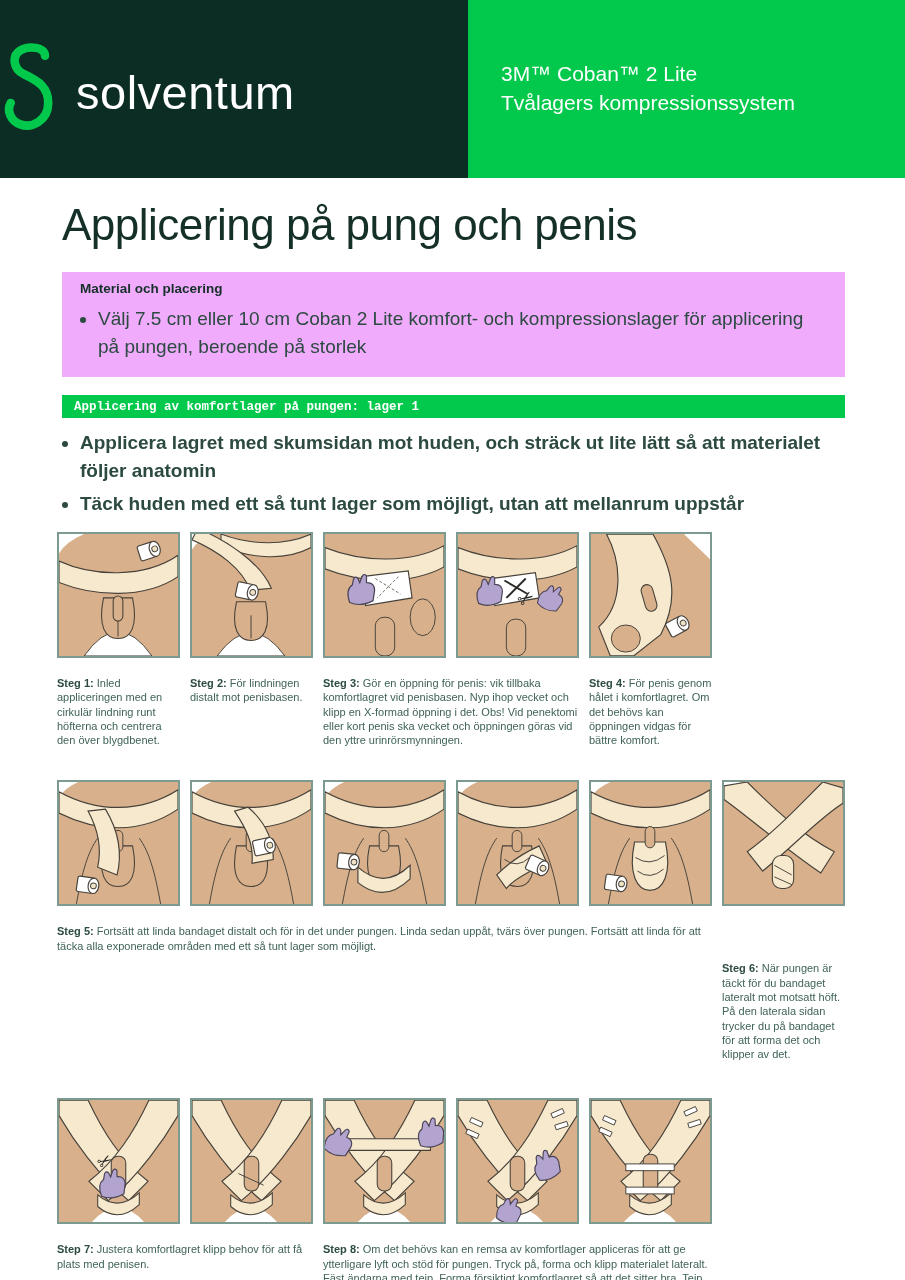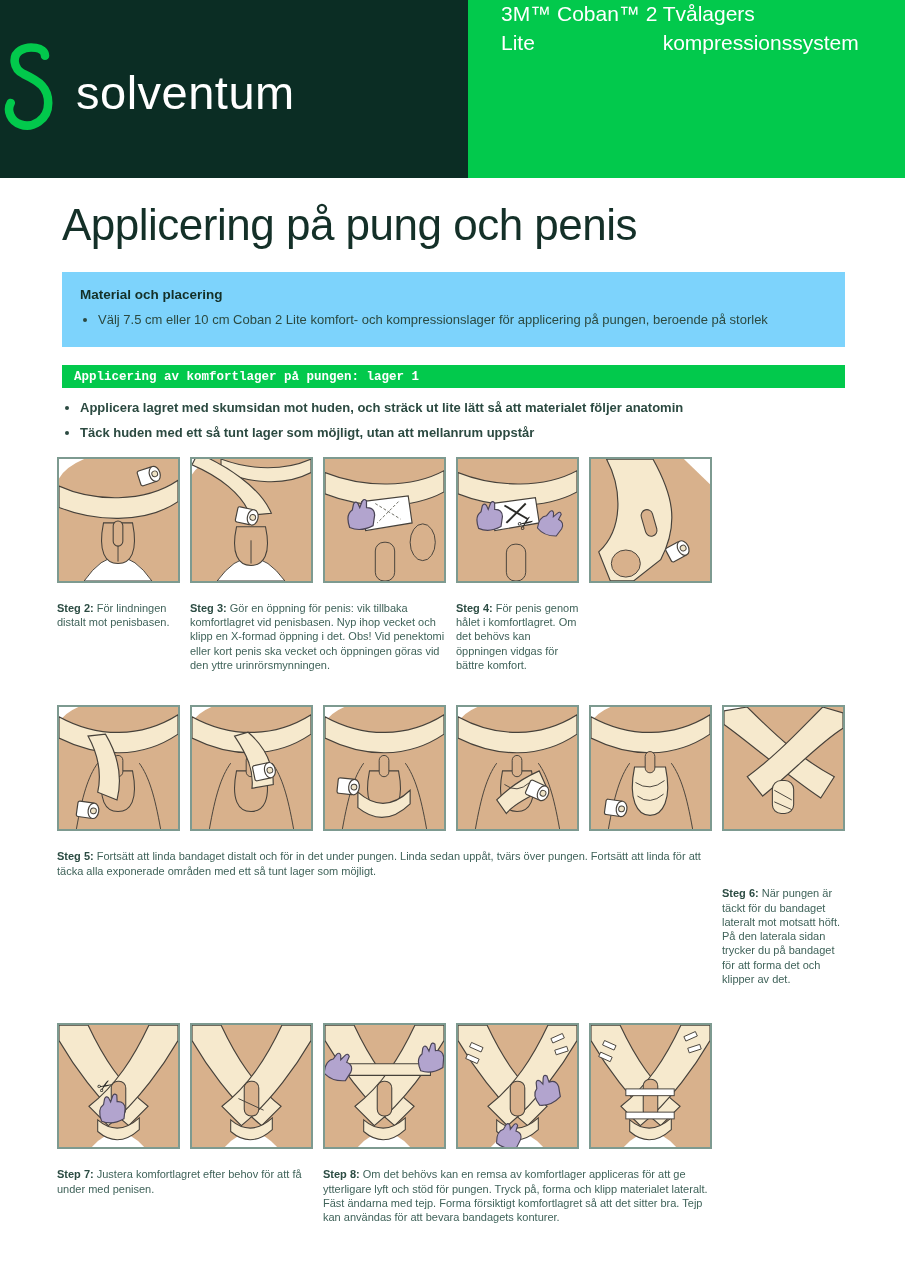--- a/index.html
+++ b/index.html
@@ -9,30 +9,30 @@
     position:relative;overflow:hidden;
   }
   
   .hdr{display:flex;height:178px;width:905px;}
   .hdr-left{width:468px;background:#0b2d24;display:flex;align-items:center;
     box-sizing:border-box;gap:16px;}
   .logo-mark{width:60px;height:92px;flex:0 0 auto;}
   .wordmark{color:#ffffff;font-size:47px;letter-spacing:.5px;font-weight:400;
     margin-top:6px;}
   .hdr-right{flex:1;background:#02c94c;color:#ffffff;display:flex;
-    flex-direction:row;justify-content:center;padding-left:33px;
+    flex-direction:column;justify-content:center;padding-left:33px;
     font-size:21px;line-height:1.38;font-weight:500;}
   
   h1{margin:24px 60px 0 62px;font-size:44px;font-weight:500;color:#143028;
     letter-spacing:-.5px;line-height:1.05;}
-  .material-box{margin:24px 60px 0 62px;background:#7dd3fc;color:#1d3b32;
-    padding:15px 18px 17px;box-sizing:border-box;}
+  .material-box{margin:24px 60px 0 62px;background:#f0abfc;color:#1d3b32;
+    padding:9px 18px 17px;box-sizing:border-box;}
   .material-box h2{margin:0 0 9px;font-size:13.5px;font-weight:700;color:#143028;}
   .material-box ul,.intro ul{margin:0;padding-left:18px;}
-  .material-box li,.intro li{font-size:13px;line-height:1.45;color:#2c4a41;}
+  .material-box li,.intro li{font-size:19px;line-height:1.45;color:#2c4a41;}
   .banner{margin:18px 60px 0 62px;background:#02c94c;color:#ffffff;
     font-size:12.5px;font-weight:700;padding:5px 12px 4px;font-family:Liberation Mono, monospace;}
   .intro{margin:11px 60px 0 62px;}
   .intro li{margin-bottom:6px;font-weight:bold;}
   
   .figrow{margin:0 0 0 57px;display:grid;gap:10px;}
   .cols5{grid-template-columns:repeat(5,123px);}
   .cols6{grid-template-columns:repeat(6,123px);}
   .fig{width:123px;height:126px;border:2px solid #7d9a90;box-sizing:border-box;
     background:#d8b18c;overflow:hidden;}
@@ -152,20 +152,21 @@
       <path d="M96,0H123V26Z" fill="#ffffff"></path>
       <path d="M16,0L64,0C84,36 92,66 72,104L44,126L20,126L8,96C34,72 32,30 16,0Z" fill="#f6e9cd" stroke="#46413a" stroke-width="1.2"></path>
       <ellipse cx="36" cy="108" rx="15" ry="14" fill="#d8b18c" stroke="#46413a" stroke-width="1"></ellipse>
       <rect x="54" y="52" width="12" height="28" rx="6" fill="#d8b18c" stroke="#46413a" stroke-width="1.1" transform="rotate(-16 60 66)"></rect>
       <use href="#roll" transform="translate(76,92) rotate(-28)"></use>
     </svg>
   </div>
 </div>
 
 <div class="caprow cols5">
+  <p class="cap"><b>Steg 1:</b> <span>Inled appliceringen med en cirkulär lindning runt höfterna och centrera den över blygdbenet.</span></p>
   <p class="cap"><b>Steg 2:</b> <span>För lindningen distalt mot penisbasen.</span></p>
   <p class="cap span2"><b>Steg 3:</b> <span>Gör en öppning för penis: vik tillbaka komfortlagret vid penisbasen. Nyp ihop vecket och klipp en X-formad öppning i det. Obs! Vid penektomi eller kort penis ska vecket och öppningen göras vid den yttre urinrörsmynningen.</span></p>
   <p class="cap"><b>Steg 4:</b> <span>För penis genom hålet i komfortlagret. Om det behövs kan öppningen vidgas för bättre komfort.</span></p>
 </div>
 
 <div class="figrow cols6 mt22">
   <div class="fig">
     <svg viewBox="0 0 123 126">
       <rect width="123" height="126" fill="#d8b18c"></rect>
       <path d="M0,0H20Q6,6 0,16Z" fill="#ffffff"></path>
@@ -308,15 +309,15 @@
       <use href="#tape" transform="translate(10,28) rotate(24)"></use>
       <use href="#tape" transform="translate(96,12) rotate(-24)"></use>
       <use href="#tape" transform="translate(100,24) rotate(-18)"></use>
       <rect x="36" y="66" width="50" height="7" fill="#ffffff" stroke="#46413a" stroke-width="1"></rect>
       <rect x="36" y="90" width="50" height="7" fill="#ffffff" stroke="#46413a" stroke-width="1"></rect>
     </svg>
   </div>
 </div>
 
 <div class="caprow cols5">
-  <p class="cap span2"><b>Step 7:</b> <span>Justera komfortlagret efter behov för att få under med penisen.</span></p>
+  <p class="cap span2"><b>Step 7:</b> <span>Justera komfortlagret klipp behov för att få plats med penisen.</span></p>
   <p class="cap span3"><b>Step 8:</b> <span>Om det behövs kan en remsa av komfortlager appliceras för att ge ytterligare lyft och stöd för pungen. Tryck på, forma och klipp materialet lateralt. Fäst ändarna med tejp. Forma försiktigt komfortlagret så att det sitter bra. Tejp kan användas för att bevara bandagets konturer.</span></p>
 </div>
 
 </body></html>

